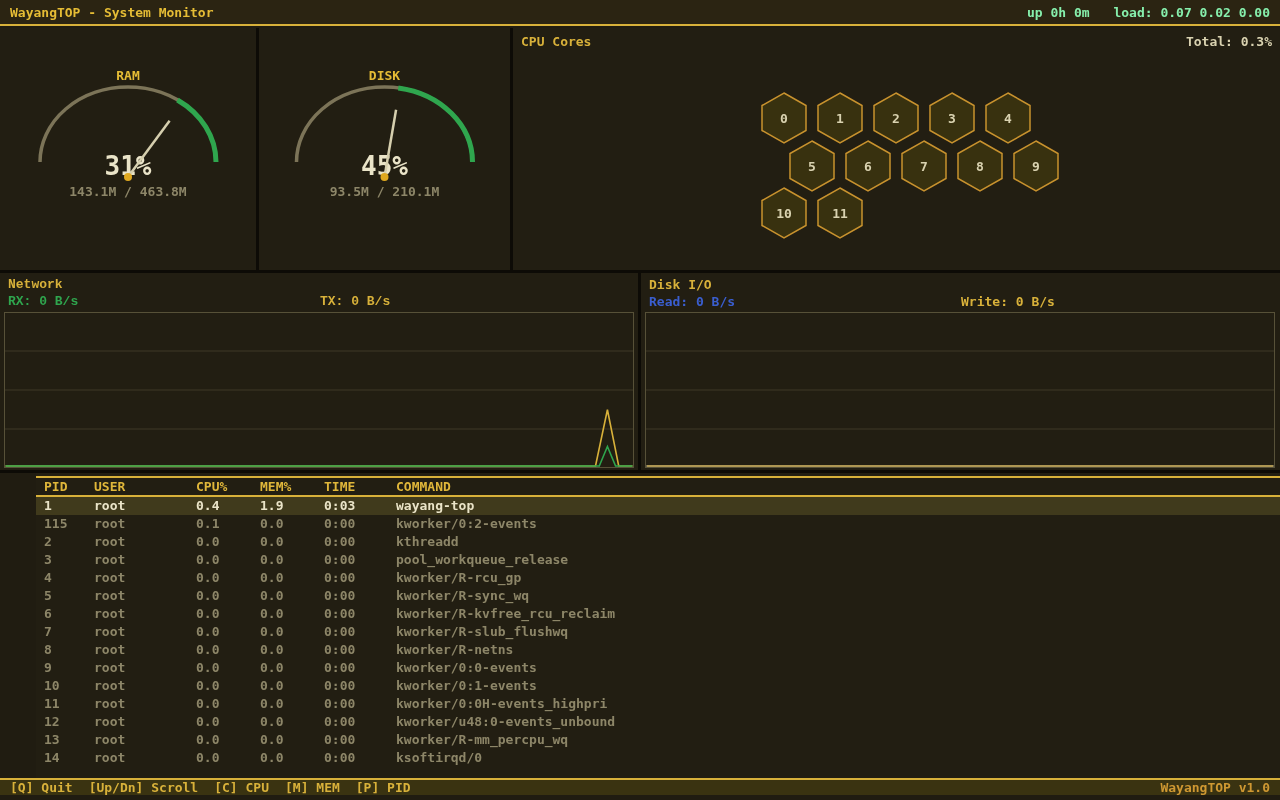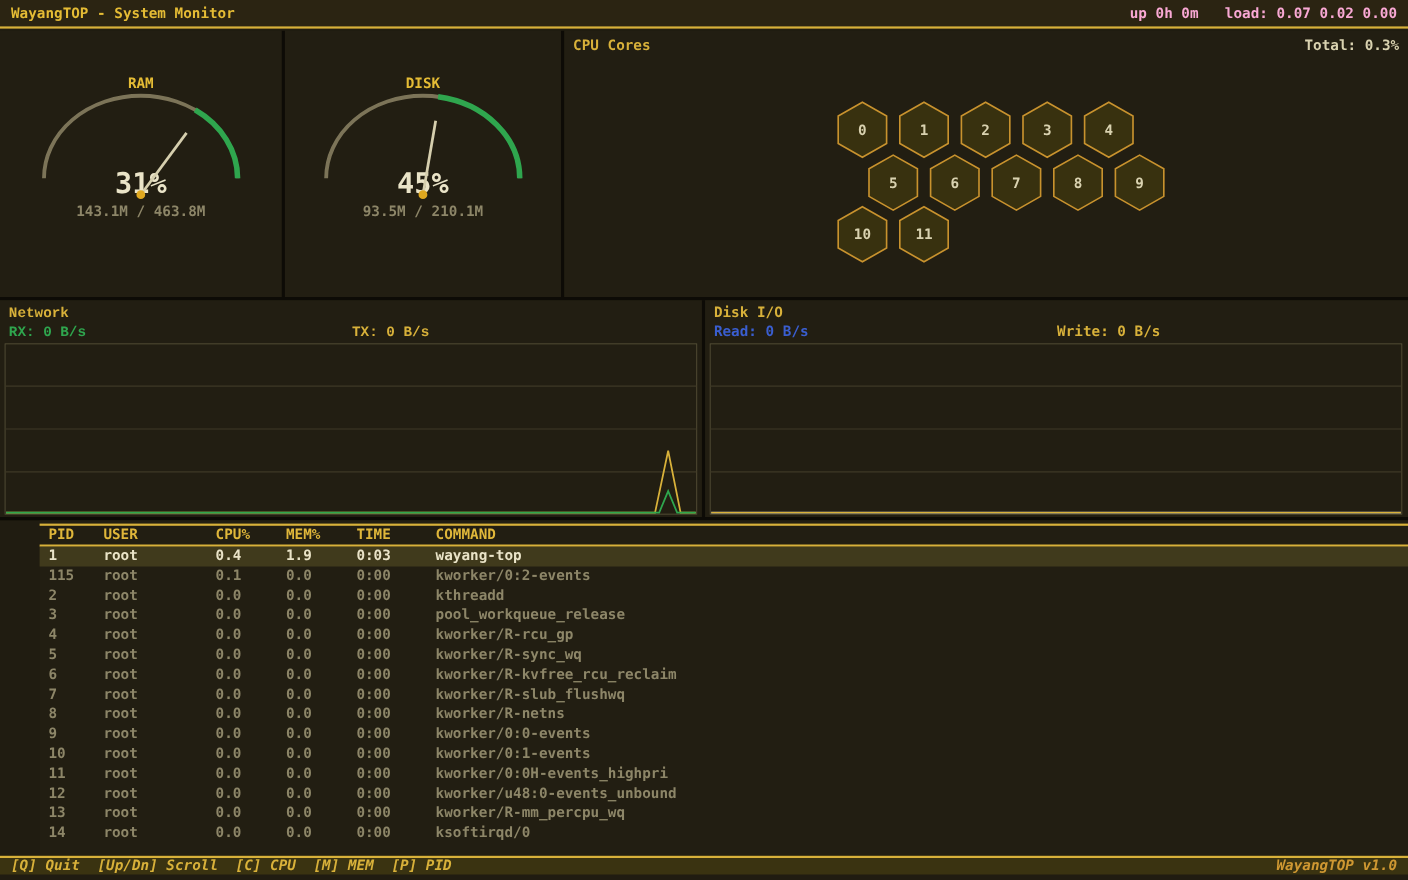--- a/index.html
+++ b/index.html
@@ -11,21 +11,21 @@
     -webkit-font-smoothing:none;
   }
   
   .topbar {
     position:absolute; left:0; top:0; width:1280px; height:26px;
     background:#2b2412; border-bottom:2px solid #d8b13a;
     display:flex; justify-content:space-between; align-items:center;
     padding:0 10px; box-sizing:border-box;gap:40px;
   }
   .topbar .title { color:#e5bc35; }
-  .topbar .sysstats span { margin-left:16px; color:#f9a8d4; }
+  .topbar .sysstats span { margin-left:16px; color:#86efac; }
   
   .panel { position:absolute; background:#221e12; box-sizing:border-box; }
   .vdiv, .hdiv { position:absolute; background:#0d0b06; }
   #panel-ram    { left:0;   top:28px;  width:256px; height:242px; }
   #panel-disk   { left:259px; top:28px; width:251px; height:242px; }
   #panel-cpu    { left:513px; top:28px; width:767px; height:242px; }
   #panel-net    { left:0;   top:273px; width:638px; height:197px;font-family:Liberation Mono, monospace; }
   #panel-io     { left:641px; top:273px; width:639px; height:197px; }
   #panel-table  { left:0;   top:473px; width:1280px; height:305px;margin-left:36px; }
   #vd1 { left:256px; top:28px; width:3px; height:242px; }
@@ -51,21 +51,21 @@
     padding-left:8px; height:18px; line-height:18px; align-items:center;
     white-space:nowrap;
   }
   .prow.header { color:#e0b73a; height:17px; line-height:17px; }
   .prow.selected { background:#403a1c; color:#eae4c8; }
   
   .bottombar {
     position:absolute; left:0; top:778px; width:1280px; height:17px;
     background:#3a3311; border-top:2px solid #d8b13a;
     display:flex; justify-content:space-between; align-items:center;
-    padding:0 10px; box-sizing:border-box; color:#d8b13a;font-style:italic;
+    padding:0 10px; box-sizing:border-box; color:#d8b13a;
   }
   .bottombar .keys span { margin-right:16px; }
   .bottombar .version { color:#cf9832; }
 </style>
 </head>
 <body>
 
 <div class="screen">
 
   <div class="topbar">

